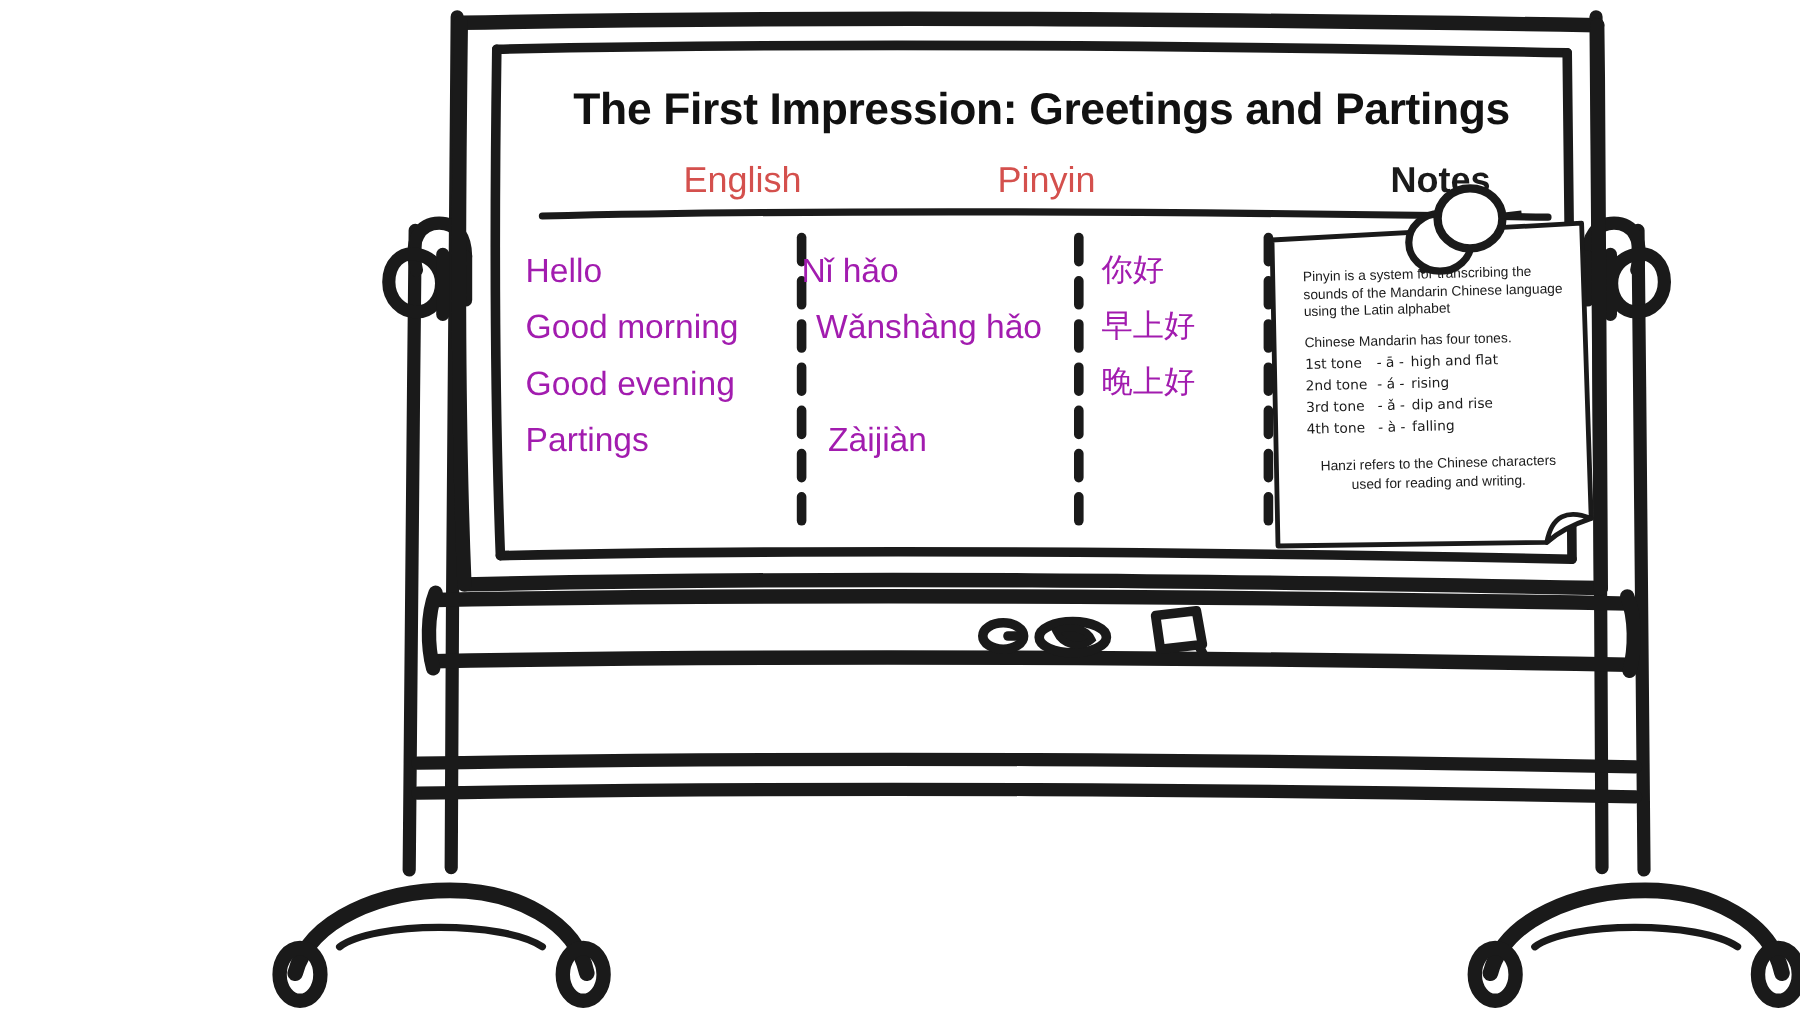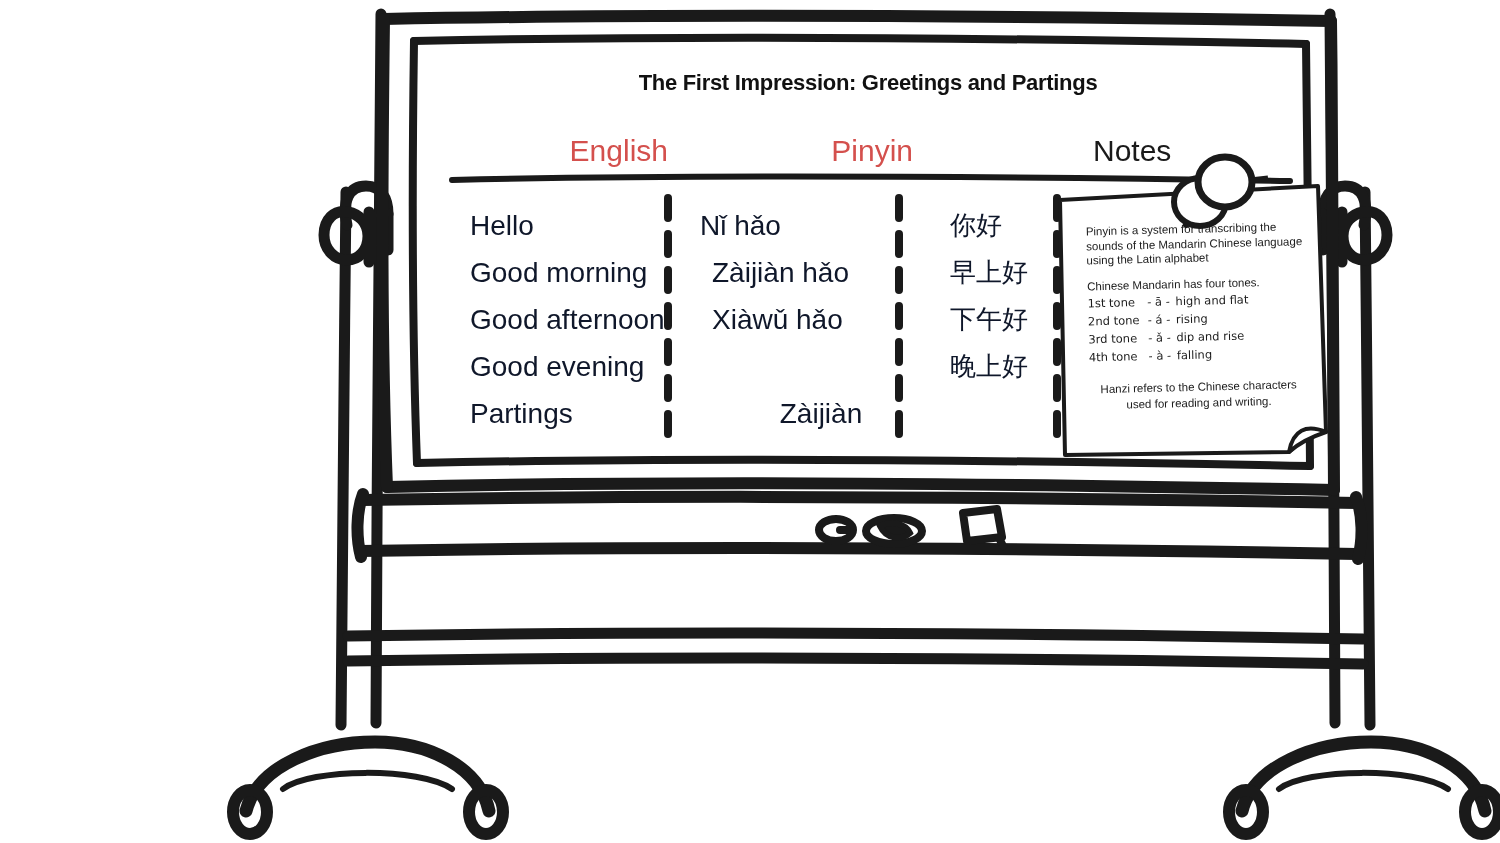--- a/index.html
+++ b/index.html
@@ -38,21 +38,21 @@
     width: 900px;
     height: 400px;
   }
 
   #board-title {
     position: absolute;
     left: 0px;
     top: 8px;
     width: 880px;
     text-align: center;
-    font-size: 22px;
+    font-size: 37px;
     font-weight: bold;
     color: #111111;
     letter-spacing: -0.3px;
     white-space: nowrap;
     font-family: "Liberation Sans", sans-serif;
   }
 
   .col-header {
     position: absolute;
     top: 72px;
@@ -60,49 +60,48 @@
     font-weight: normal;
     color: #D4504D;
     white-space: nowrap;
     font-family: "Liberation Sans", sans-serif;
   }
   .col-header.notes { color: #1a1a1a; }
 
   #hdr-english  { left: 30px;  width: 210px; text-align: right; }
   #hdr-pinyin   { left: 255px; width: 230px; text-align: right; }
   #hdr-hanzi    { left: 490px; width: 195px; text-align: center; }
-  #hdr-notes    { left: 665px; width: 215px; text-align: left; }
+  #hdr-notes    { left: 665px; width: 215px; text-align: center; font-weight: bold; }
 
   
   #table-body {
     position: absolute;
     left: 0px;
     top: 140px;
     width: 900px;
   }
   .row {
     position: relative;
     height: 47px;
   }
   .cell {
     position: absolute;
     font-size: 28px;
-    color: #0f172a;
+    color: #a21caf;
     white-space: nowrap;
     font-family: "Liberation Sans", sans-serif;
     line-height: 47px;
-    margin-left: 32px;
   }
   .cell.english { left: 10px; width: 230px; text-align: left; }
   .cell.pinyin  { left: 252px; width: 230px; text-align: left; }
   .cell.hanzi   { left: 490px; width: 180px; text-align: left;
                   font-family: "DejaVu Sans", sans-serif; font-size: 26px; }
 
   
-  .row[data-row="4"] .cell.pinyin { left: 246px; text-align: center; }
+  .row[data-row="4"] .cell.pinyin { left: 262px; }
   .row[data-row="0"] .cell.pinyin { left: 240px; }
 
   
   #sticky-note {
     position: absolute;
     left: 1058px;
     top: 182px;
     width: 258px;
     height: 277px;
     transform: rotate(-1.4deg);
@@ -283,27 +282,22 @@
     <div class="col-header notes" id="hdr-notes">Notes</div>
 
     <div id="table-body">
       <div class="row" data-row="0">
         <span class="cell english">Hello</span>
         <span class="cell pinyin">Nǐ hǎo</span>
         <span class="cell hanzi">你好</span>
       </div>
       <div class="row" data-row="1">
         <span class="cell english">Good morning</span>
-        <span class="cell pinyin">Zàijiàn hǎo</span>
+        <span class="cell pinyin">Wǎnshàng hǎo</span>
         <span class="cell hanzi">早上好</span>
-      </div>
-      <div class="row" data-row="2">
-        <span class="cell english">Good afternoon</span>
-        <span class="cell pinyin">Xiàwǔ hǎo</span>
-        <span class="cell hanzi">下午好</span>
       </div>
       <div class="row" data-row="3">
         <span class="cell english">Good evening</span>
         <span class="cell hanzi">晚上好</span>
       </div>
       <div class="row" data-row="4">
         <span class="cell english">Partings</span>
         <span class="cell pinyin">Zàijiàn</span>
       </div>
     </div>

